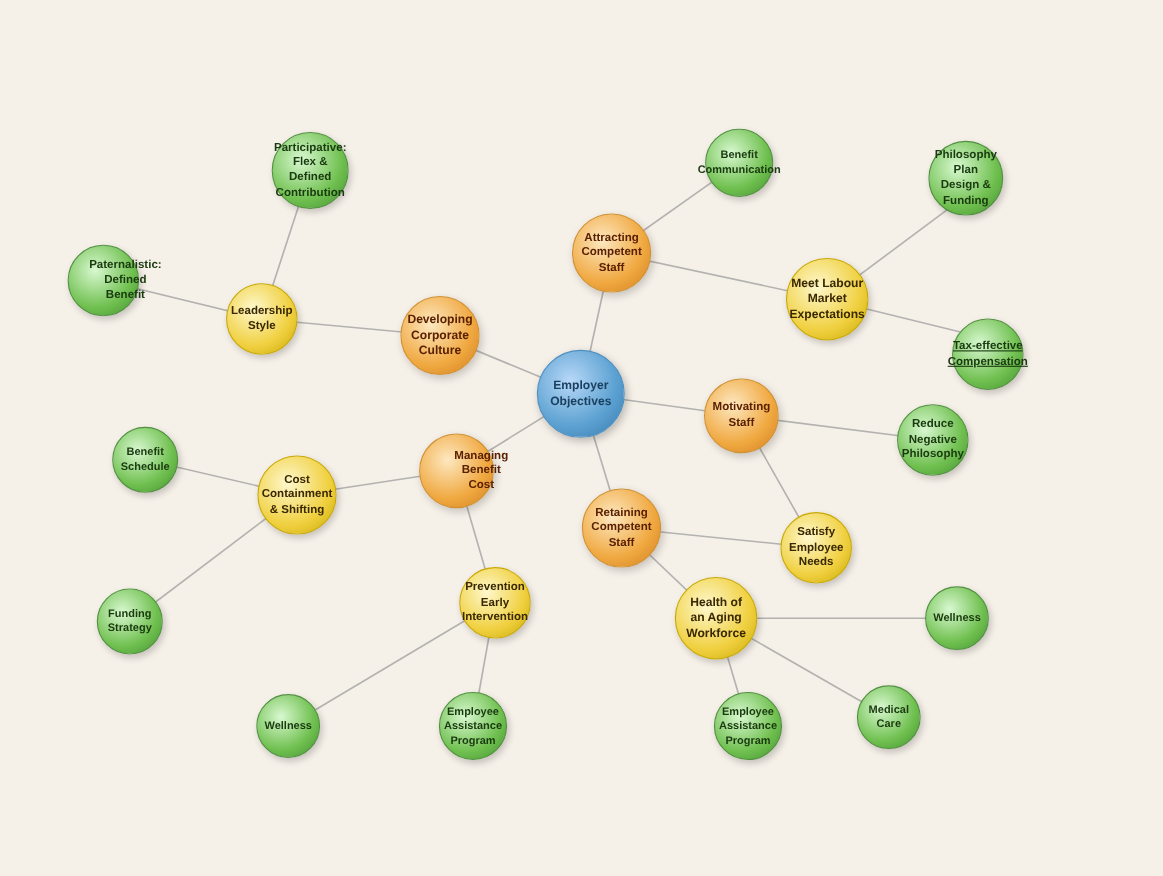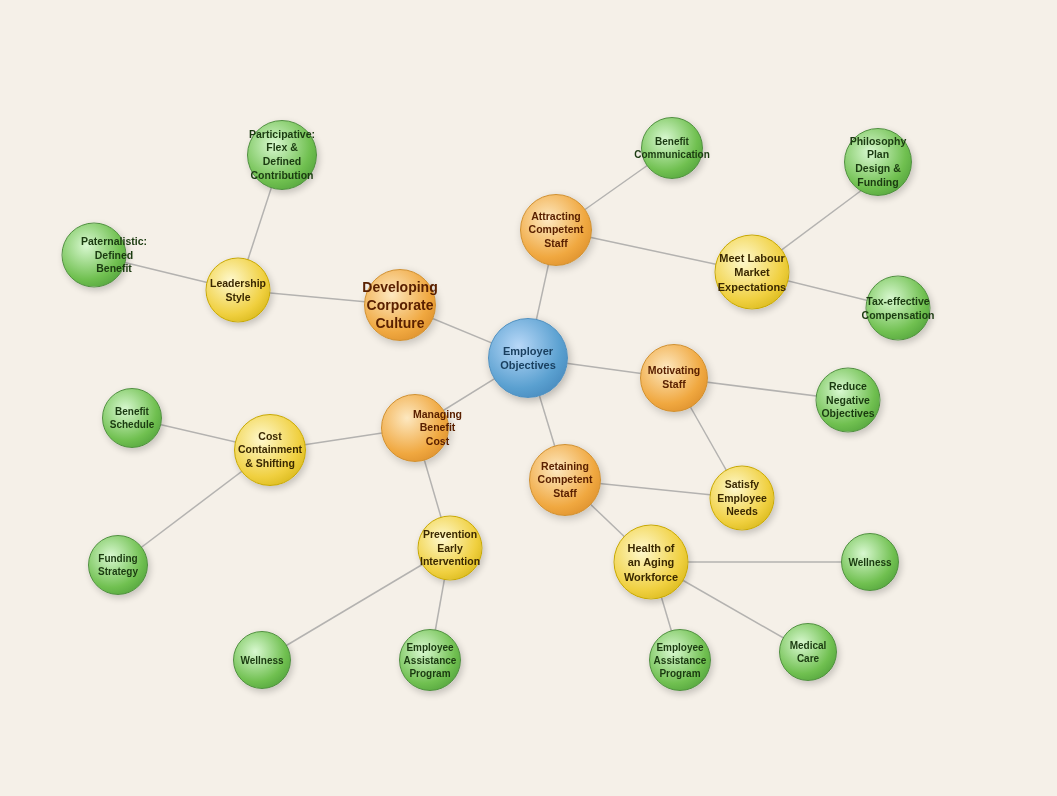--- a/index.html
+++ b/index.html
@@ -112,21 +112,21 @@
     <div class="node node-orange" style="left: 565px; top: 480px; width: 72px; height: 72px;">
       <span style="font-size: 10.5px;">Retaining
 Competent
 Staff</span>
     </div>
     <div class="node node-orange" style="left: 674px; top: 378px; width: 68px; height: 68px;">
       <span style="font-size: 10.5px;">Motivating
 Staff</span>
     </div>
     <div class="node node-orange" style="left: 400px; top: 305px; width: 72px; height: 72px;">
-      <span style="font-size: 14px;">Developing
+      <span style="font-size: 11px;">Developing
 Corporate
 Culture</span>
     </div>
     <div class="node node-orange" style="left: 415px; top: 428px; width: 68px; height: 68px;">
       <span style="font-size: 10.5px; margin-left: 45px;">Managing
 Benefit Cost</span>
     </div>
     <div class="node node-yellow" style="left: 752px; top: 272px; width: 75px; height: 75px;">
       <span style="font-size: 11px;">Meet Labour
 Market
@@ -157,28 +157,28 @@
     </div>
     <div class="node node-green" style="left: 672px; top: 148px; width: 62px; height: 62px;">
       <span style="font-size: 10px;">Benefit
 Communication</span>
     </div>
     <div class="node node-green" style="left: 878px; top: 162px; width: 68px; height: 68px;">
       <span style="font-size: 10.5px;">Philosophy Plan
 Design &amp;
 Funding</span>
     </div>
-    <div class="node node-green" style="left: 898px; top: 308px; width: 65px; height: 65px;">
+    <div class="node node-green" style="left: 898px; top: 322px; width: 65px; height: 65px; text-decoration: underline;">
       <span style="font-size: 10.5px;">Tax-effective
 Compensation</span>
     </div>
     <div class="node node-green" style="left: 848px; top: 400px; width: 65px; height: 65px;">
       <span style="font-size: 10.5px;">Reduce
 Negative
-Objectives</span>
+Philosophy</span>
     </div>
     <div class="node node-green" style="left: 870px; top: 562px; width: 58px; height: 58px;">
       <span style="font-size: 10px;">Wellness</span>
     </div>
     <div class="node node-green" style="left: 808px; top: 652px; width: 58px; height: 58px;">
       <span style="font-size: 10px;">Medical Care</span>
     </div>
     <div class="node node-green" style="left: 680px; top: 660px; width: 62px; height: 62px;">
       <span style="font-size: 10px;">Employee
 Assistance

